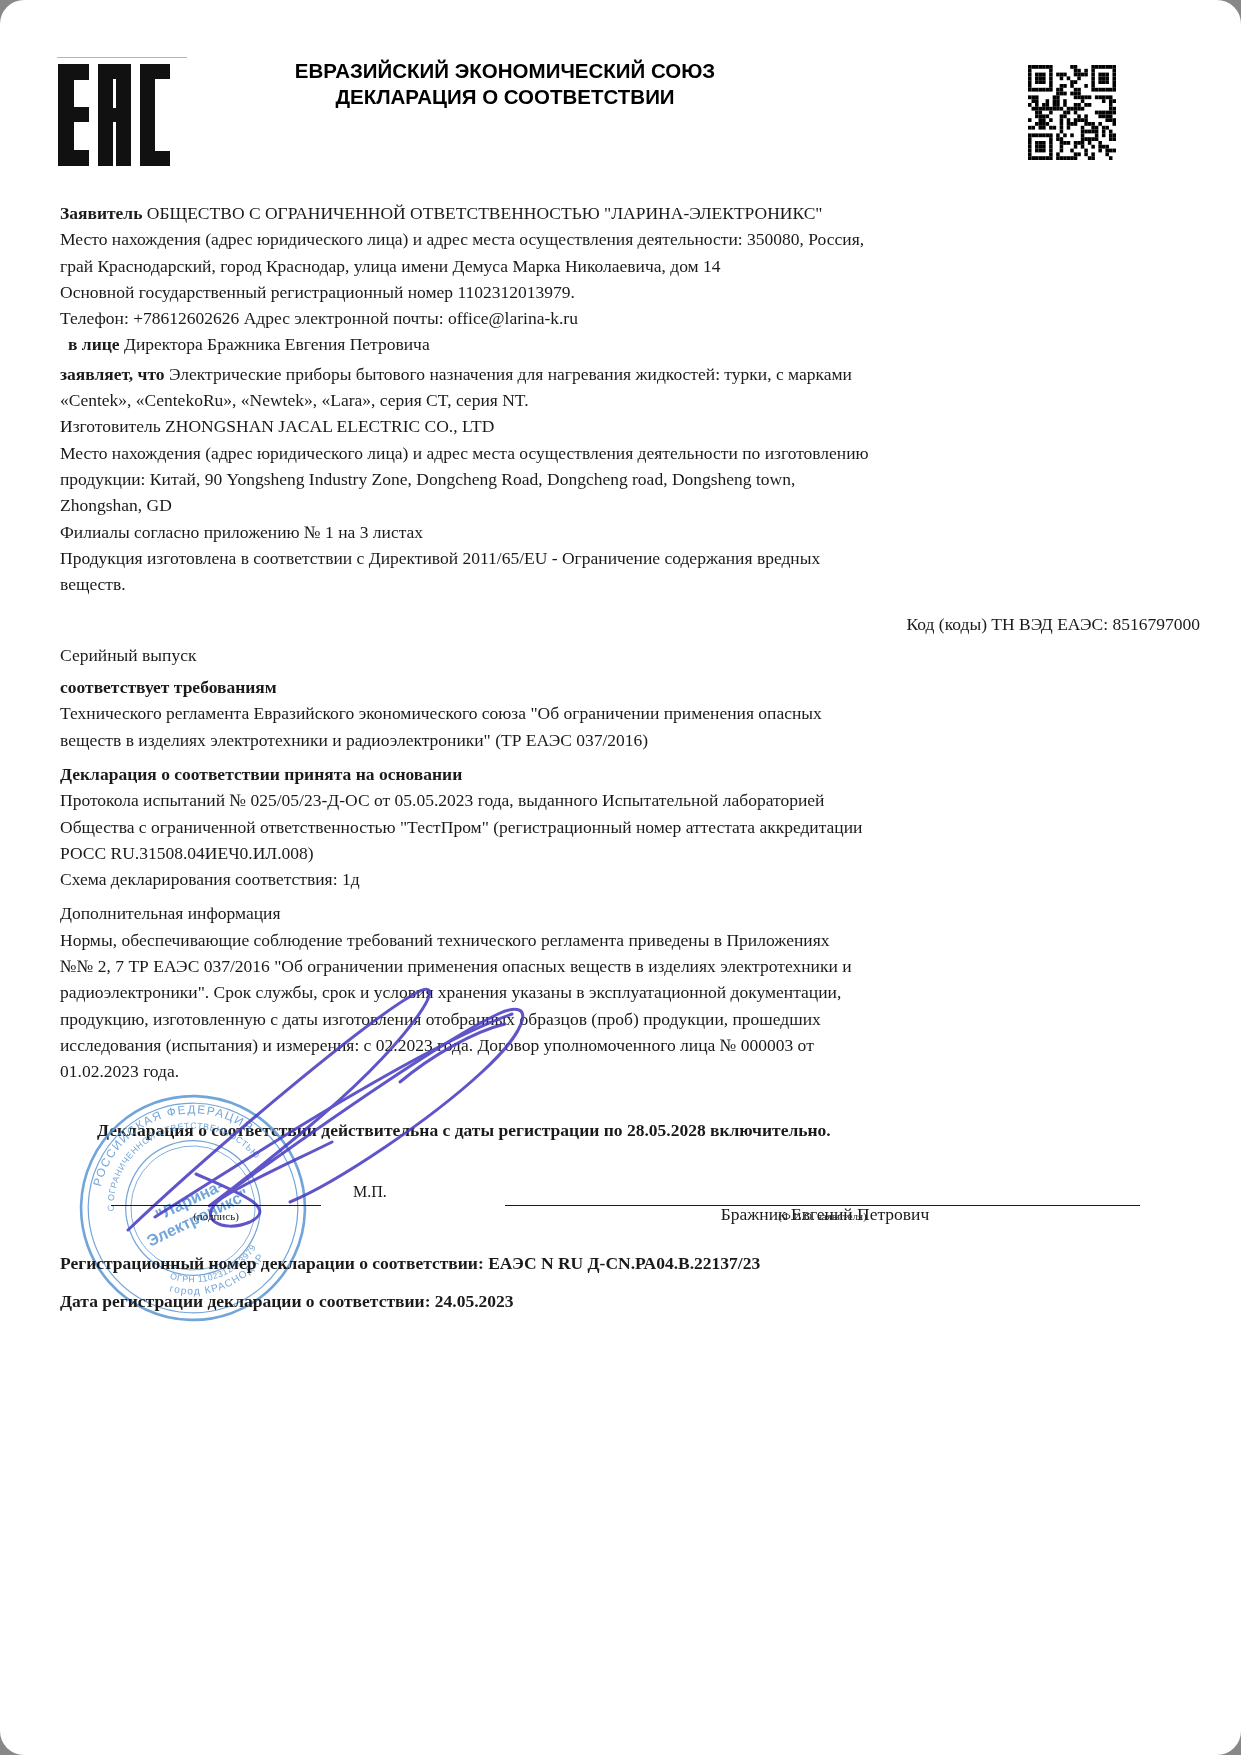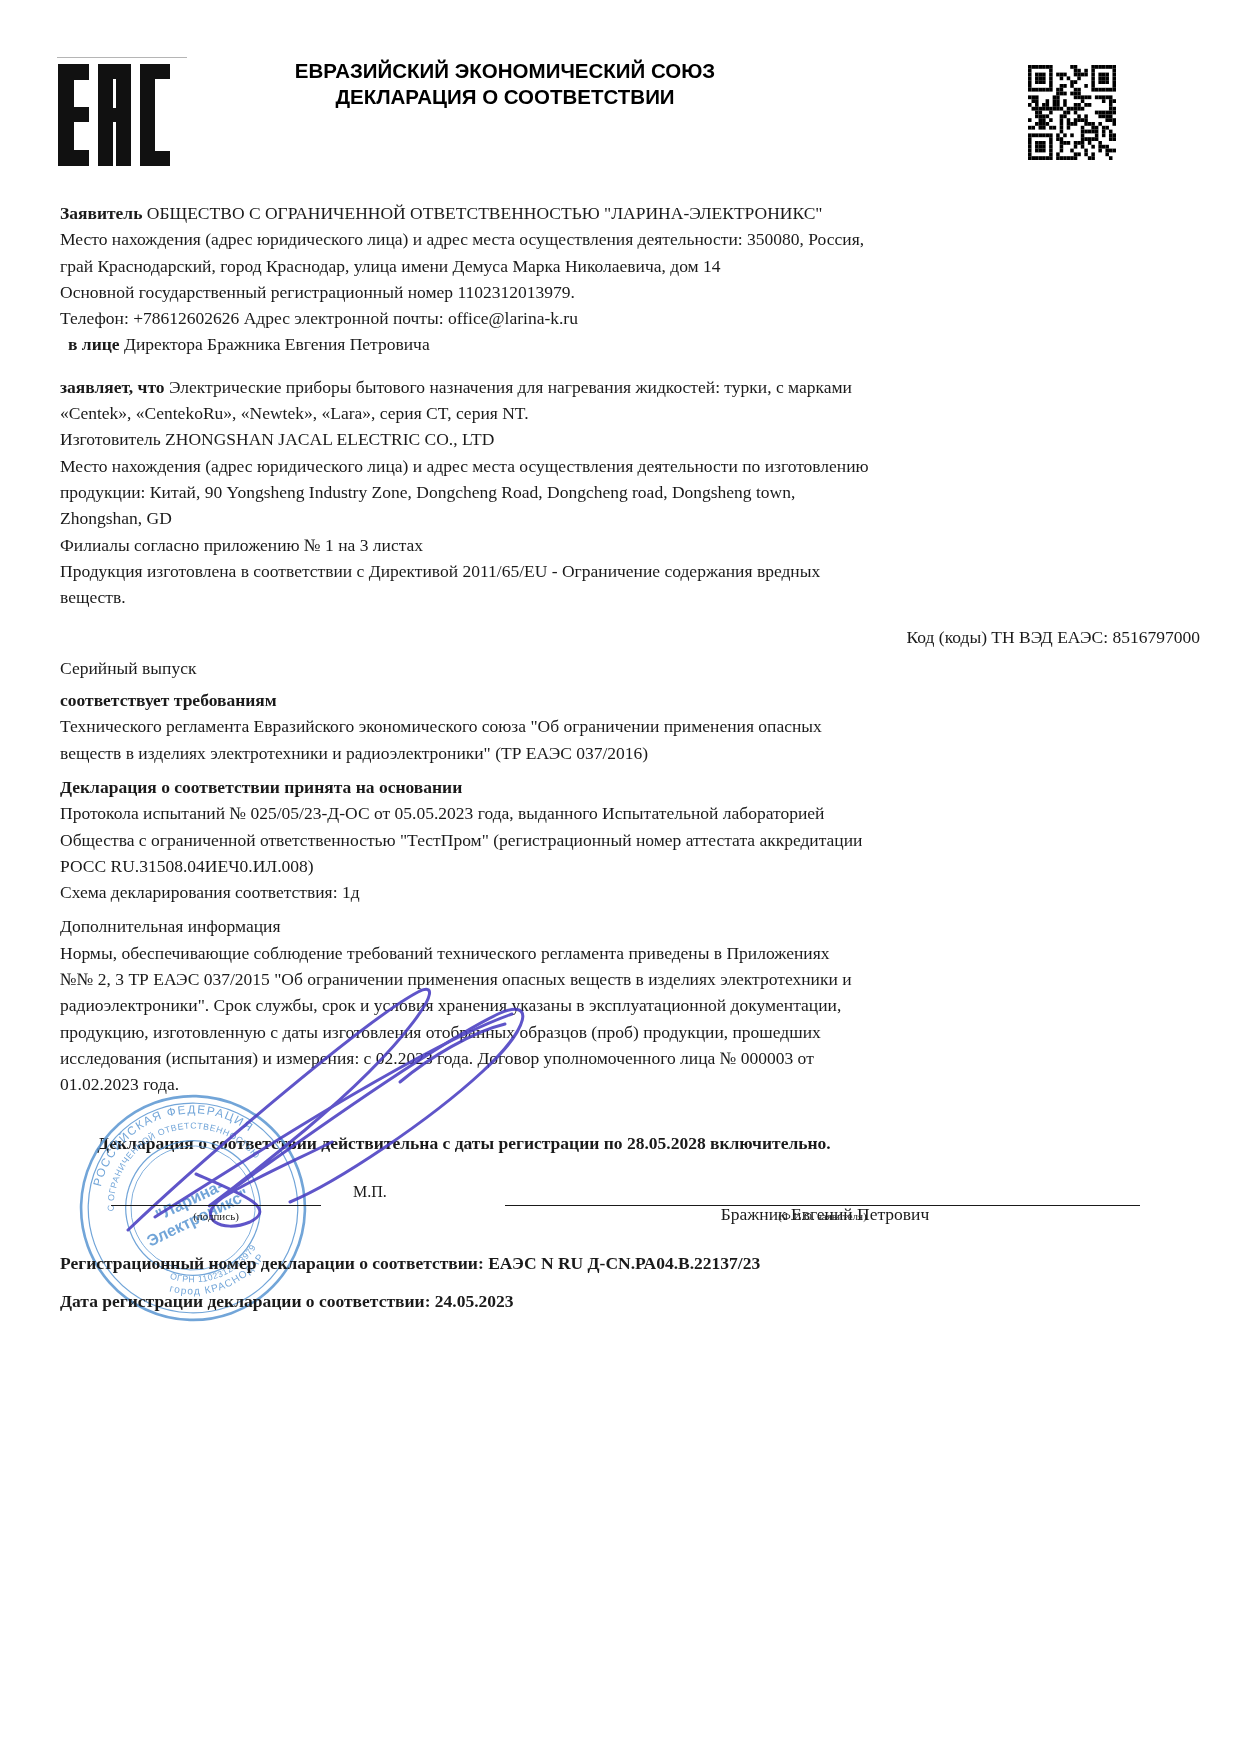--- a/index.html
+++ b/index.html
@@ -1,17 +1,17 @@
 <!DOCTYPE html>
 <html><head>
 <meta charset="utf-8">
 <style>
   html,body{margin:0;padding:0;background:#888;}
   .page{position:relative;width:1241px;height:1755px;background:#ffffff;margin:0 auto;
-        font-family:"Liberation Serif", serif;color:#1a1a1a;overflow:hidden;}
+        font-family:"Liberation Serif", serif;color:#1a1a1a;overflow:hidden;border-radius:24px;}
   
   .logo-line{position:absolute;left:57px;top:57px;width:130px;border-top:1px solid #b5b5b5;}
   .eac-logo{position:absolute;left:58px;top:64px;width:112px;height:102px;}
   .doc-title{position:absolute;left:200px;top:58px;width:610px;text-align:center;
              font-family:"Liberation Sans", sans-serif;font-weight:bold;font-size:20.5px;
              line-height:26px;color:#000;}
   .qr{position:absolute;left:1028px;top:65px;width:88px;height:95px;}
   
   .body-text{position:absolute;left:60px;top:200px;width:1140px;font-size:17.5px;line-height:26.3px;}
   .body-text p{margin:0;white-space:nowrap;}
@@ -364,42 +364,42 @@
       <rect x="87.40" y="91.20" width="3.80" height="3.80" fill="#000"></rect>
     </svg>
 
   <div class="body-text" id="body-text">
       <p><span style="font-weight: bold;">Заявитель </span><span>ОБЩЕСТВО С ОГРАНИЧЕННОЙ ОТВЕТСТВЕННОСТЬЮ "ЛАРИНА-ЭЛЕКТРОНИКС"</span></p>
       <p><span>Место нахождения (адрес юридического лица) и адрес места осуществления деятельности: 350080, Россия,</span></p>
       <p><span>грай Краснодарский, город Краснодар, улица имени Демуса Марка Николаевича, дом 14</span></p>
       <p><span>Основной государственный регистрационный номер 1102312013979.</span></p>
       <p><span>Телефон: +78612602626 Адрес электронной почты: office@larina-k.ru</span></p>
       <p><span style="font-weight: bold; margin-left: 8px;">в лице </span><span>Директора Бражника Евгения Петровича</span></p>
-      <p style="margin-top: 16px;"><span style="font-weight: bold;">заявляет, что </span><span>Электрические приборы бытового назначения для нагревания жидкостей: турки, с марками</span></p>
+      <p style="margin-top: 3px;"><span style="font-weight: bold;">заявляет, что </span><span>Электрические приборы бытового назначения для нагревания жидкостей: турки, с марками</span></p>
       <p><span>«Centek», «CentekoRu», «Newtek», «Lara», серия CT, серия NT.</span></p>
       <p><span>Изготовитель ZHONGSHAN JACAL ELECTRIC CO., LTD</span></p>
       <p><span>Место нахождения (адрес юридического лица) и адрес места осуществления деятельности по изготовлению</span></p>
       <p><span>продукции: Китай, 90 Yongsheng Industry Zone, Dongcheng Road, Dongcheng road, Dongsheng town,</span></p>
       <p><span>Zhongshan, GD</span></p>
       <p><span>Филиалы согласно приложению № 1 на 3 листах</span></p>
       <p><span>Продукция изготовлена в соответствии с Директивой 2011/65/EU - Ограничение содержания вредных</span></p>
       <p><span>веществ.</span></p>
       <p style="margin-top: 14px; text-align: right;"><span>Код (коды) ТН ВЭД ЕАЭС: 8516797000</span></p>
       <p style="margin-top: 4px;"><span>Серийный выпуск</span></p>
       <p style="margin-top: 6px;"><span style="font-weight: bold;">соответствует требованиям</span></p>
       <p><span>Технического регламента Евразийского экономического союза "Об ограничении применения опасных</span></p>
       <p><span>веществ в изделиях электротехники и радиоэлектроники" (ТР ЕАЭС 037/2016)</span></p>
       <p style="margin-top: 8px;"><span style="font-weight: bold;">Декларация о соответствии принята на основании</span></p>
       <p><span>Протокола испытаний № 025/05/23-Д-ОС от 05.05.2023 года, выданного Испытательной лабораторией</span></p>
       <p><span>Общества с ограниченной ответственностью "ТестПром" (регистрационный номер аттестата аккредитации</span></p>
       <p><span>РОСС RU.31508.04ИЕЧ0.ИЛ.008)</span></p>
       <p><span>Схема декларирования соответствия: 1д</span></p>
       <p style="margin-top: 8px;"><span style="font-weight: normal;">Дополнительная информация</span></p>
       <p><span>Нормы, обеспечивающие соблюдение требований технического регламента приведены в Приложениях</span></p>
-      <p><span>№№ 2, 3 ТР ЕАЭС 037/2015 "Об ограничении применения опасных веществ в изделиях электротехники и</span></p>
+      <p><span>№№ 2, 7 ТР ЕАЭС 037/2016 "Об ограничении применения опасных веществ в изделиях электротехники и</span></p>
       <p><span>радиоэлектроники". Срок службы, срок и условия хранения указаны в эксплуатационной документации,</span></p>
       <p><span>продукцию, изготовленную с даты изготовления отобранных образцов (проб) продукции, прошедших</span></p>
       <p><span>исследования (испытания) и измерения: с 02.2023 года. Договор уполномоченного лица № 000003 от</span></p>
       <p><span>01.02.2023 года.</span></p>
       <p style="margin-top: 32px;"><span style="font-weight: bold; margin-left: 37px;">Декларация о соответствии действительна с даты регистрации по 28.05.2028 включительно.</span></p>
     </div>
 
   <svg class="stamp" viewBox="0 0 230 230" aria-hidden="true">
     <defs>
       <path id="arcTopOuter" d="M 22,115 A 93,93 0 0 1 208,115"></path>

